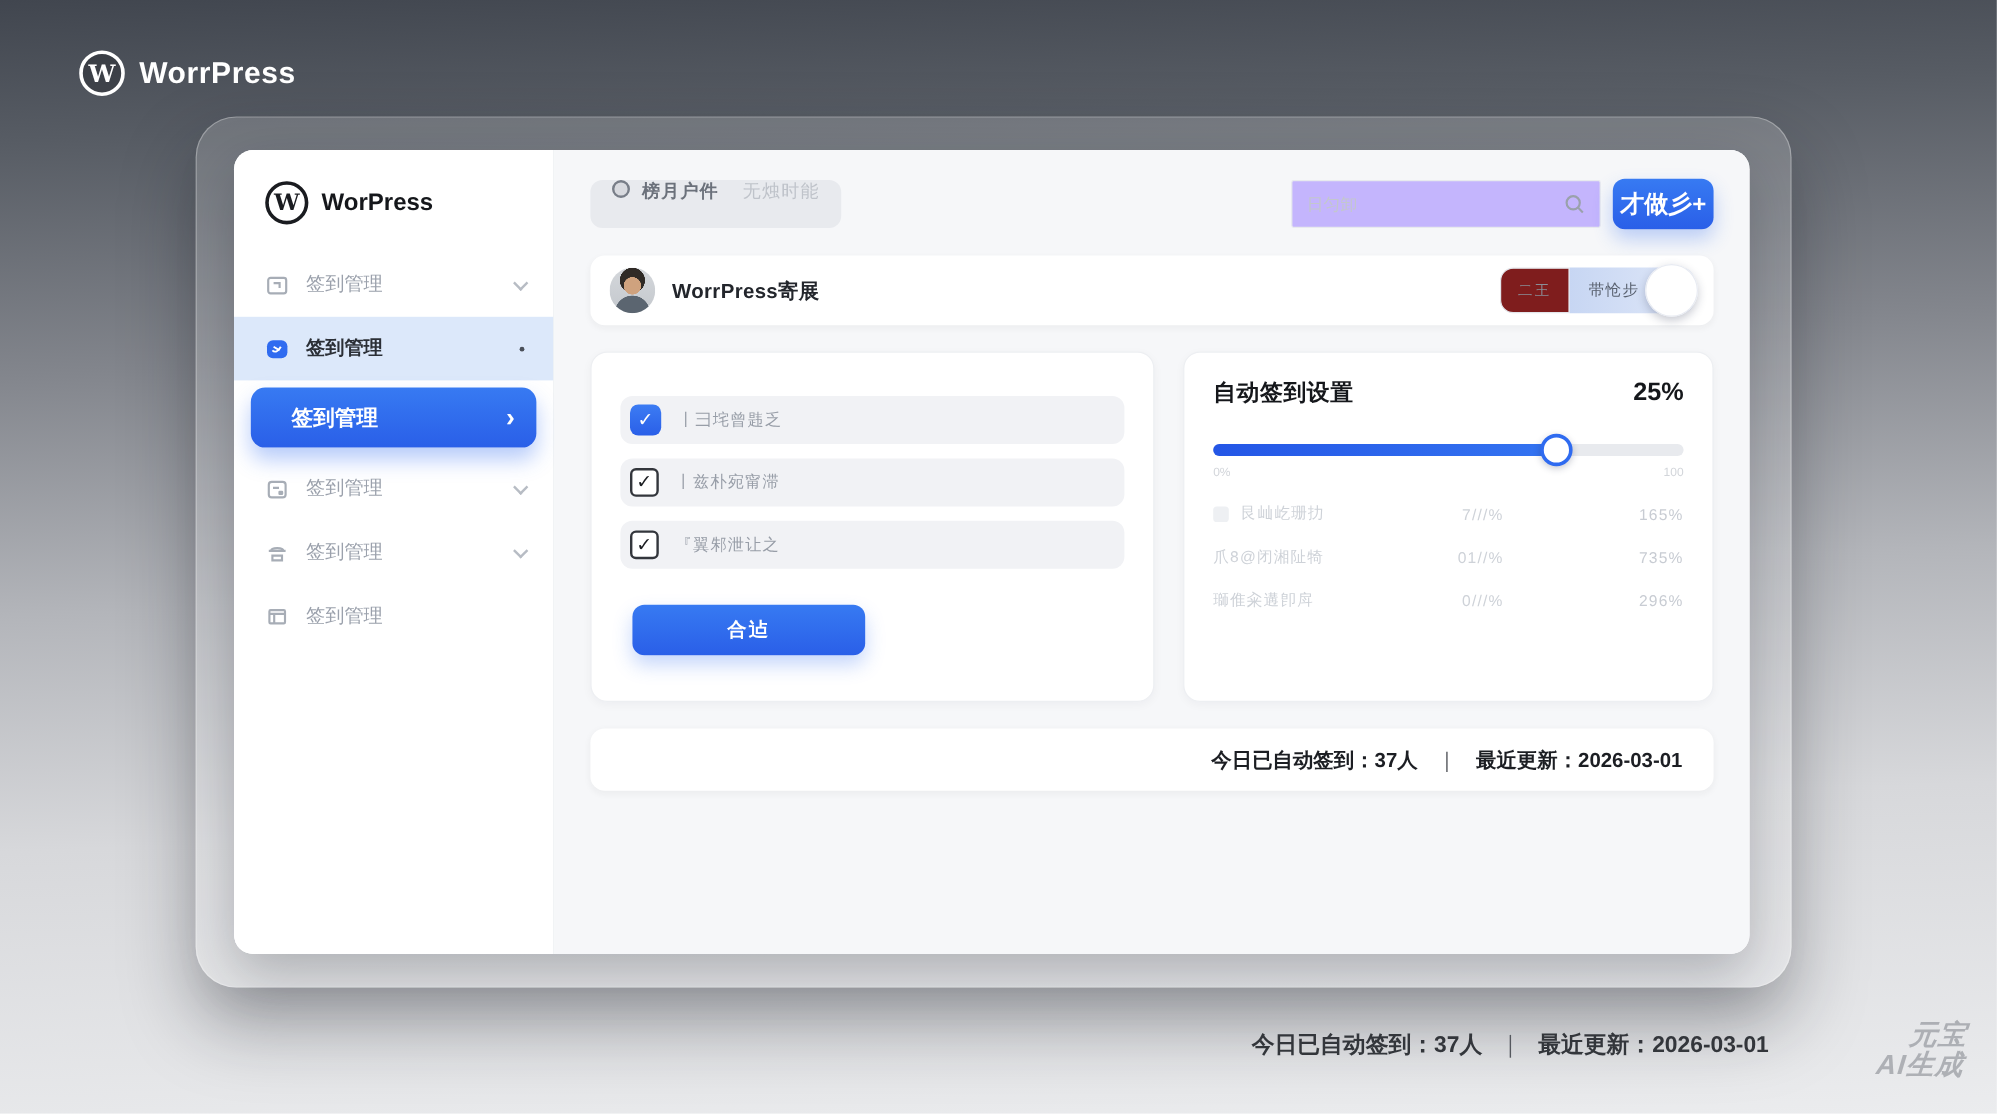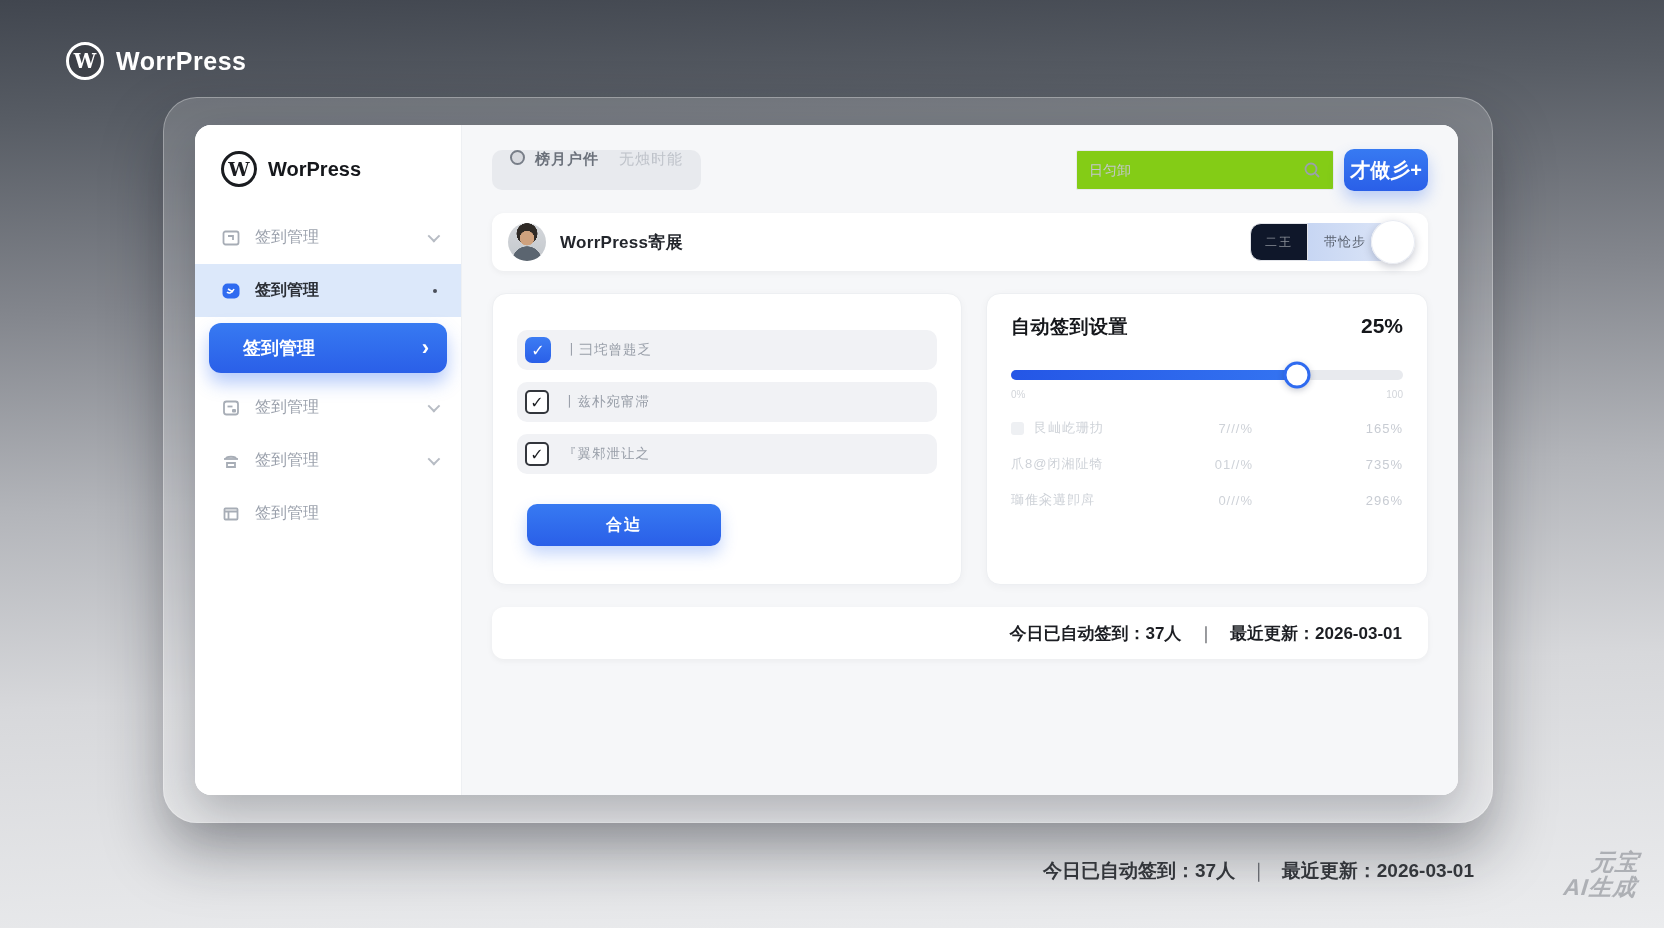--- a/index.html
+++ b/index.html
@@ -85,35 +85,35 @@
   .hdr-user { font-size:10px; line-height:1.55; color:#bcc0c8; }
 
   .content { flex:1; background:#f6f7f9; padding:24px 30px 18px; display:flex; flex-direction:column; }
 
   
   .toolbar { display:flex; align-items:center; margin-bottom:22px; }
   .chip { height:40px; background:#e8eaee; border-radius:10px; display:flex; padding:0 18px; gap:10px; cursor:pointer; }
   .chip-dot { width:15px; height:15px; border-radius:50%; background:#d8dadf; border:2px solid #787e88; }
   .chip-label { font-size:15px; font-weight:700; color:#6b717b; letter-spacing:1px; }
   .chip-label2 { font-size:15px; color:#bfc3ca; margin-left:10px; letter-spacing:1px; }
-  .search { margin-left:auto; width:258px; height:40px; background:#84cc16; border:1px solid #e8eaee; border-radius:2px;
+  .search { margin-left:auto; width:258px; height:40px; background:#c4b5fd; border:1px solid #e8eaee; border-radius:2px;
     display:flex; align-items:center; padding:0 12px; }
   .search input { border:0; outline:0; flex:1; font-size:14px; color:#3a3e46; background:transparent;
     font-family:"Liberation Sans","DejaVu Sans",sans-serif; }
   .search input::placeholder { color:#c3c7cd; }
   .btn-primary { margin-left:10px; width:84px; height:42px; border:0; border-radius:10px; cursor:pointer;
     background:linear-gradient(180deg,#377af2,#2a5fe8); color:#fff; font-size:20px; font-weight:700;
     box-shadow:0 8px 16px rgba(46,107,240,0.30); font-family:inherit; }
 
   
   .user-row { height:58px; background:#fff; border-radius:12px; box-shadow:0 2px 6px rgba(30,34,45,0.05);
     display:flex; align-items:center; padding:0 16px; margin-bottom:22px; }
   .user-name { margin-left:14px; font-size:17px; font-weight:700; color:#23262c; letter-spacing:.3px; }
   .toggle { margin-left:auto; position:relative; display:flex; height:38px; border-radius:11px; cursor:pointer; }
-  .toggle-left { width:58px; background:#0f172a; border:1px solid #e3e5ea; border-radius:11px 0 0 11px;
+  .toggle-left { width:58px; background:#7f1d1d; border:1px solid #e3e5ea; border-radius:11px 0 0 11px;
     display:flex; align-items:center; justify-content:center; font-size:12px; color:#8a8f98; letter-spacing:2px; }
   .toggle-right { width:104px; background:linear-gradient(90deg,#c7d6f3,#e0e8f8); border-radius:0 11px 11px 0;
     display:flex; align-items:center; padding-left:16px; font-size:13px; color:#59616f; letter-spacing:1px; }
   .toggle-knob { position:absolute; right:-3px; top:-3px; width:44px; height:44px; border-radius:50%;
     background:#fff; box-shadow:0 3px 8px rgba(30,40,70,0.25), inset 0 0 0 1px #e8ebf2; }
 
   
   .cards { display:flex; gap:24px; }
   .card { background:#fff; border:1px solid #edeff2; border-radius:14px; box-shadow:0 2px 8px rgba(30,34,45,0.04);
     padding:20px 24px; height:292px; }

